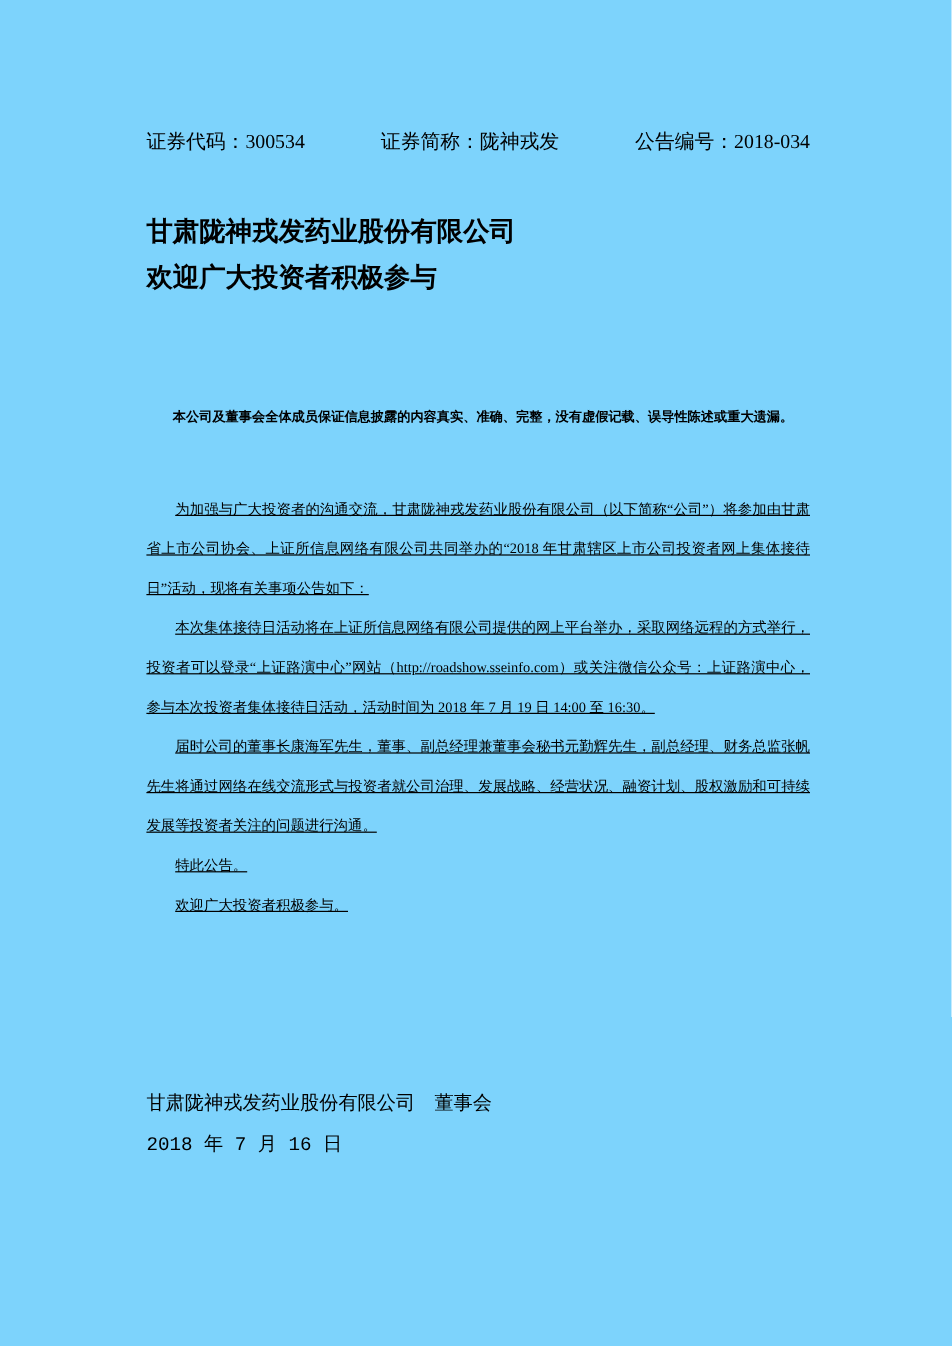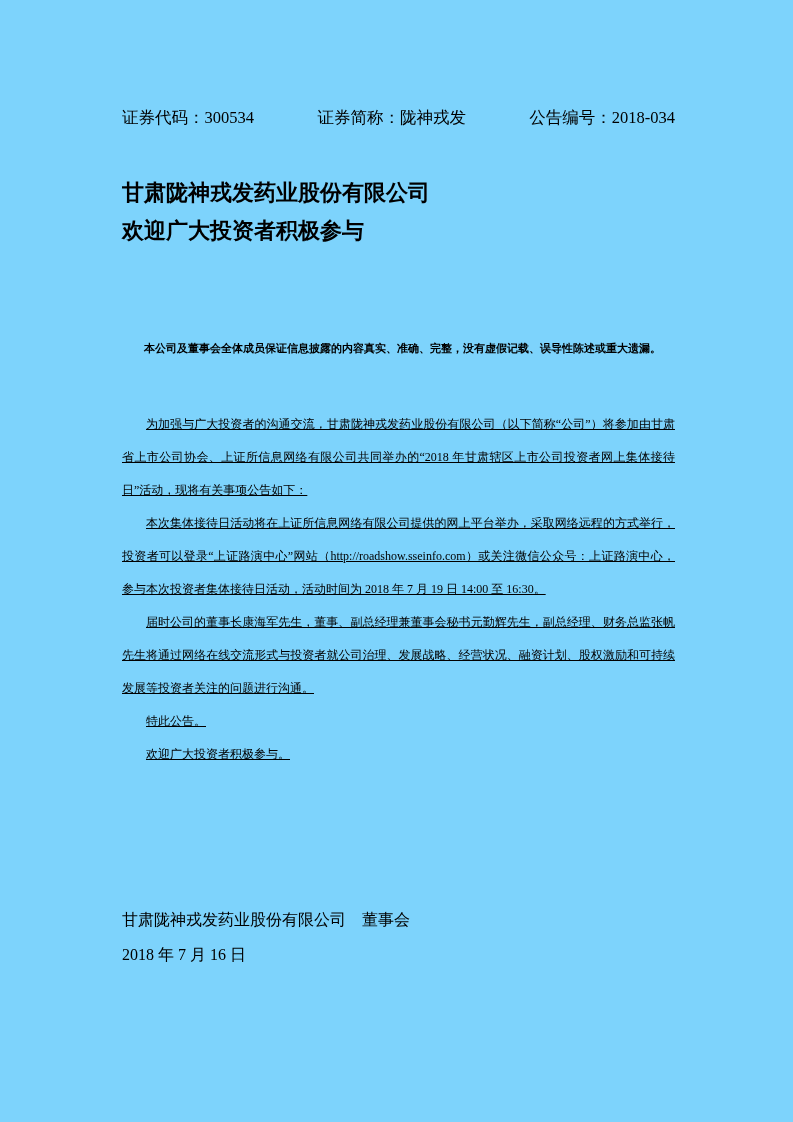--- a/index.html
+++ b/index.html
@@ -71,20 +71,21 @@
   .signature-block {
     position: absolute;
     top: 902px;
     left: 122px;
     width: 553px;
     font-size: 16px;
     line-height: 35px;
   }
   .signature-block .sig-date {
     padding-right: 8px;
+    font-family: Liberation Mono, monospace;
   }
 </style>
 </head>
 <body>
 
 <div class="page">
 
   <div class="header-row">
     <span>证券代码：300534</span>
     <span>证券简称：陇神戎发</span>

